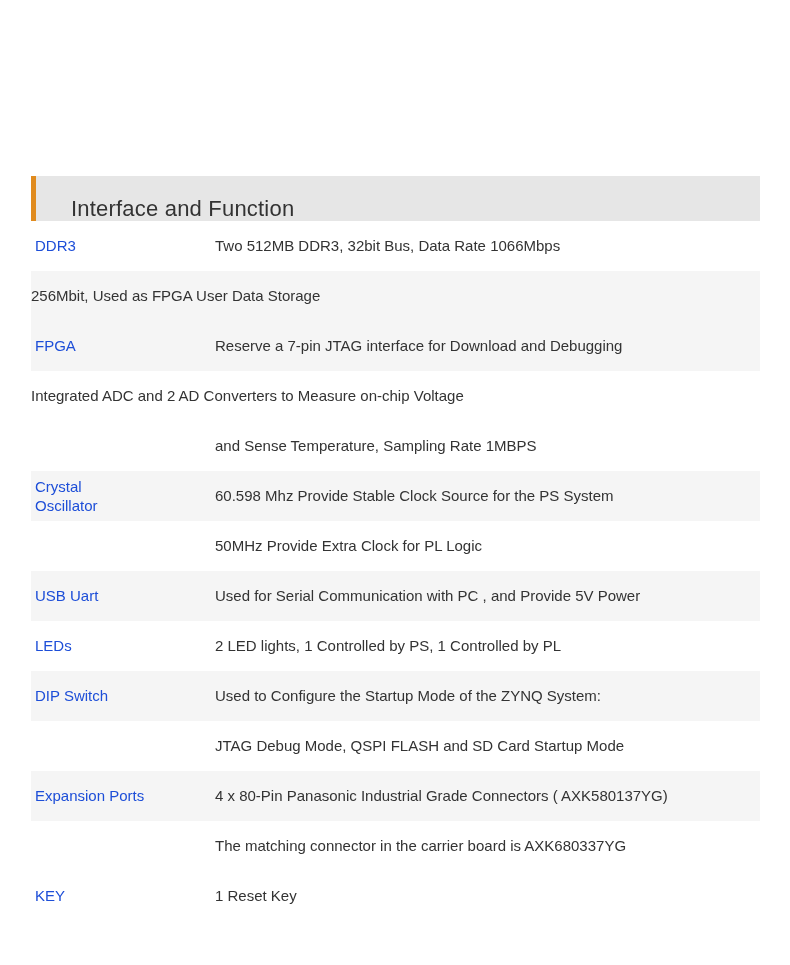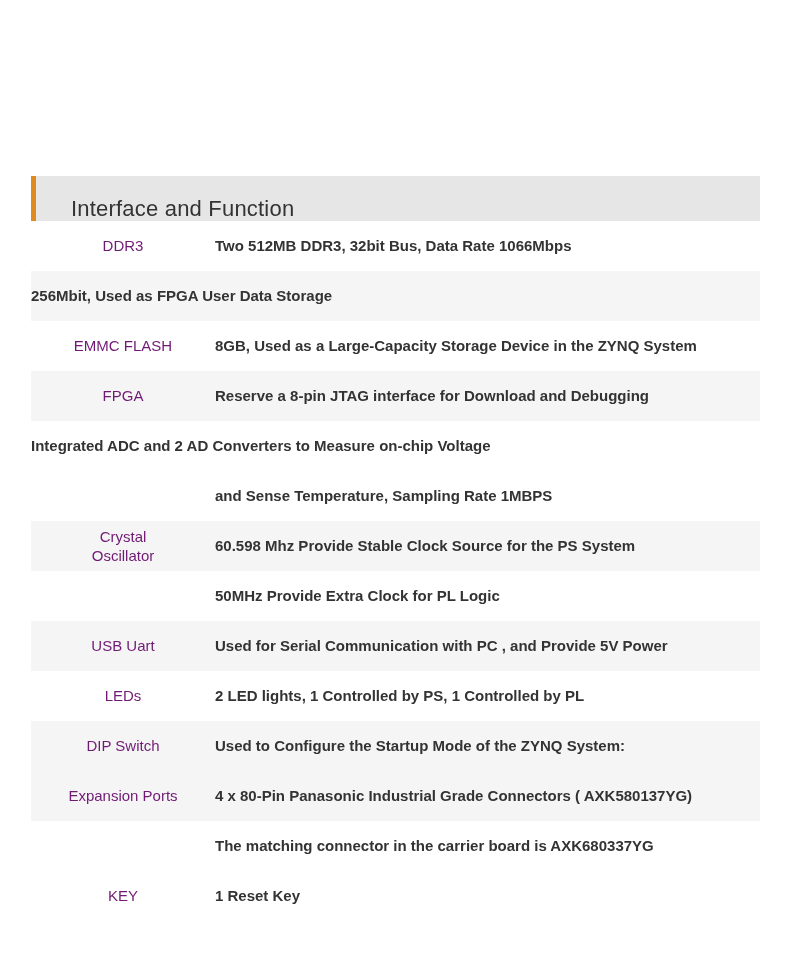--- a/index.html
+++ b/index.html
@@ -65,62 +65,57 @@
     box-sizing: border-box;
   }
   .spec-row.stripe-light { background: #ffffff; }
   .spec-row.stripe-gray  { background: #f5f5f5; }
 
   .spec-label {
     width: 184px;
     flex: 0 0 184px;
     box-sizing: border-box;
     padding: 0 4px;
-    text-align: center;
+    text-align: left;
     font-size: 15px;
-    color: #701a75;
+    color: #1d4ed8;
     line-height: 1.28;
     white-space: pre-line;
   }
   .spec-value {
     flex: 1 1 auto;
     box-sizing: border-box;
     padding-left: 0px;
     font-size: 15px;
     color: #333333;
     line-height: 1.3;
     white-space: nowrap;
-    font-weight: bold;
   }
 </style>
 </head>
 <body>
 
 <div class="page">
 
   <div class="section-header">
     <div class="section-header-bar"></div>
     <div class="section-header-title">Interface and Function</div>
   </div>
 
   <div class="spec-table" id="spec-table">
       <div class="spec-row stripe-light">
         <div class="spec-label">DDR3</div>
         <div class="spec-value">Two 512MB DDR3, 32bit Bus, Data Rate 1066Mbps</div>
       </div>
       <div class="spec-row stripe-gray">
         <div class="spec-value">256Mbit, Used as FPGA User Data Storage</div>
       </div>
-      <div class="spec-row stripe-light">
-        <div class="spec-label">EMMC FLASH</div>
-        <div class="spec-value">8GB, Used as a Large-Capacity Storage Device in the ZYNQ System</div>
-      </div>
       <div class="spec-row stripe-gray">
         <div class="spec-label">FPGA</div>
-        <div class="spec-value">Reserve a 8-pin JTAG interface for  Download and Debugging</div>
+        <div class="spec-value">Reserve a 7-pin JTAG interface for  Download and Debugging</div>
       </div>
       <div class="spec-row stripe-light">
         <div class="spec-value">Integrated ADC and 2 AD Converters to Measure on-chip Voltage</div>
       </div>
       <div class="spec-row stripe-light">
         <div class="spec-label"></div>
         <div class="spec-value">and Sense Temperature, Sampling Rate 1MBPS</div>
       </div>
       <div class="spec-row stripe-gray">
         <div class="spec-label">Crystal
@@ -136,20 +131,24 @@
         <div class="spec-value">Used for Serial Communication with PC , and Provide 5V Power</div>
       </div>
       <div class="spec-row stripe-light">
         <div class="spec-label">LEDs</div>
         <div class="spec-value">2 LED lights, 1 Controlled by PS, 1 Controlled by PL</div>
       </div>
       <div class="spec-row stripe-gray">
         <div class="spec-label">DIP Switch</div>
         <div class="spec-value">Used to Configure the Startup Mode of the ZYNQ System:</div>
       </div>
+      <div class="spec-row stripe-light">
+        <div class="spec-label"></div>
+        <div class="spec-value">JTAG Debug Mode, QSPI FLASH and SD Card Startup Mode</div>
+      </div>
       <div class="spec-row stripe-gray">
         <div class="spec-label">Expansion Ports</div>
         <div class="spec-value">4 x 80-Pin Panasonic Industrial Grade Connectors ( AXK580137YG)</div>
       </div>
       <div class="spec-row stripe-light">
         <div class="spec-label"></div>
         <div class="spec-value">The matching connector in the carrier board is  AXK680337YG</div>
       </div>
       <div class="spec-row stripe-light">
         <div class="spec-label">KEY</div>

